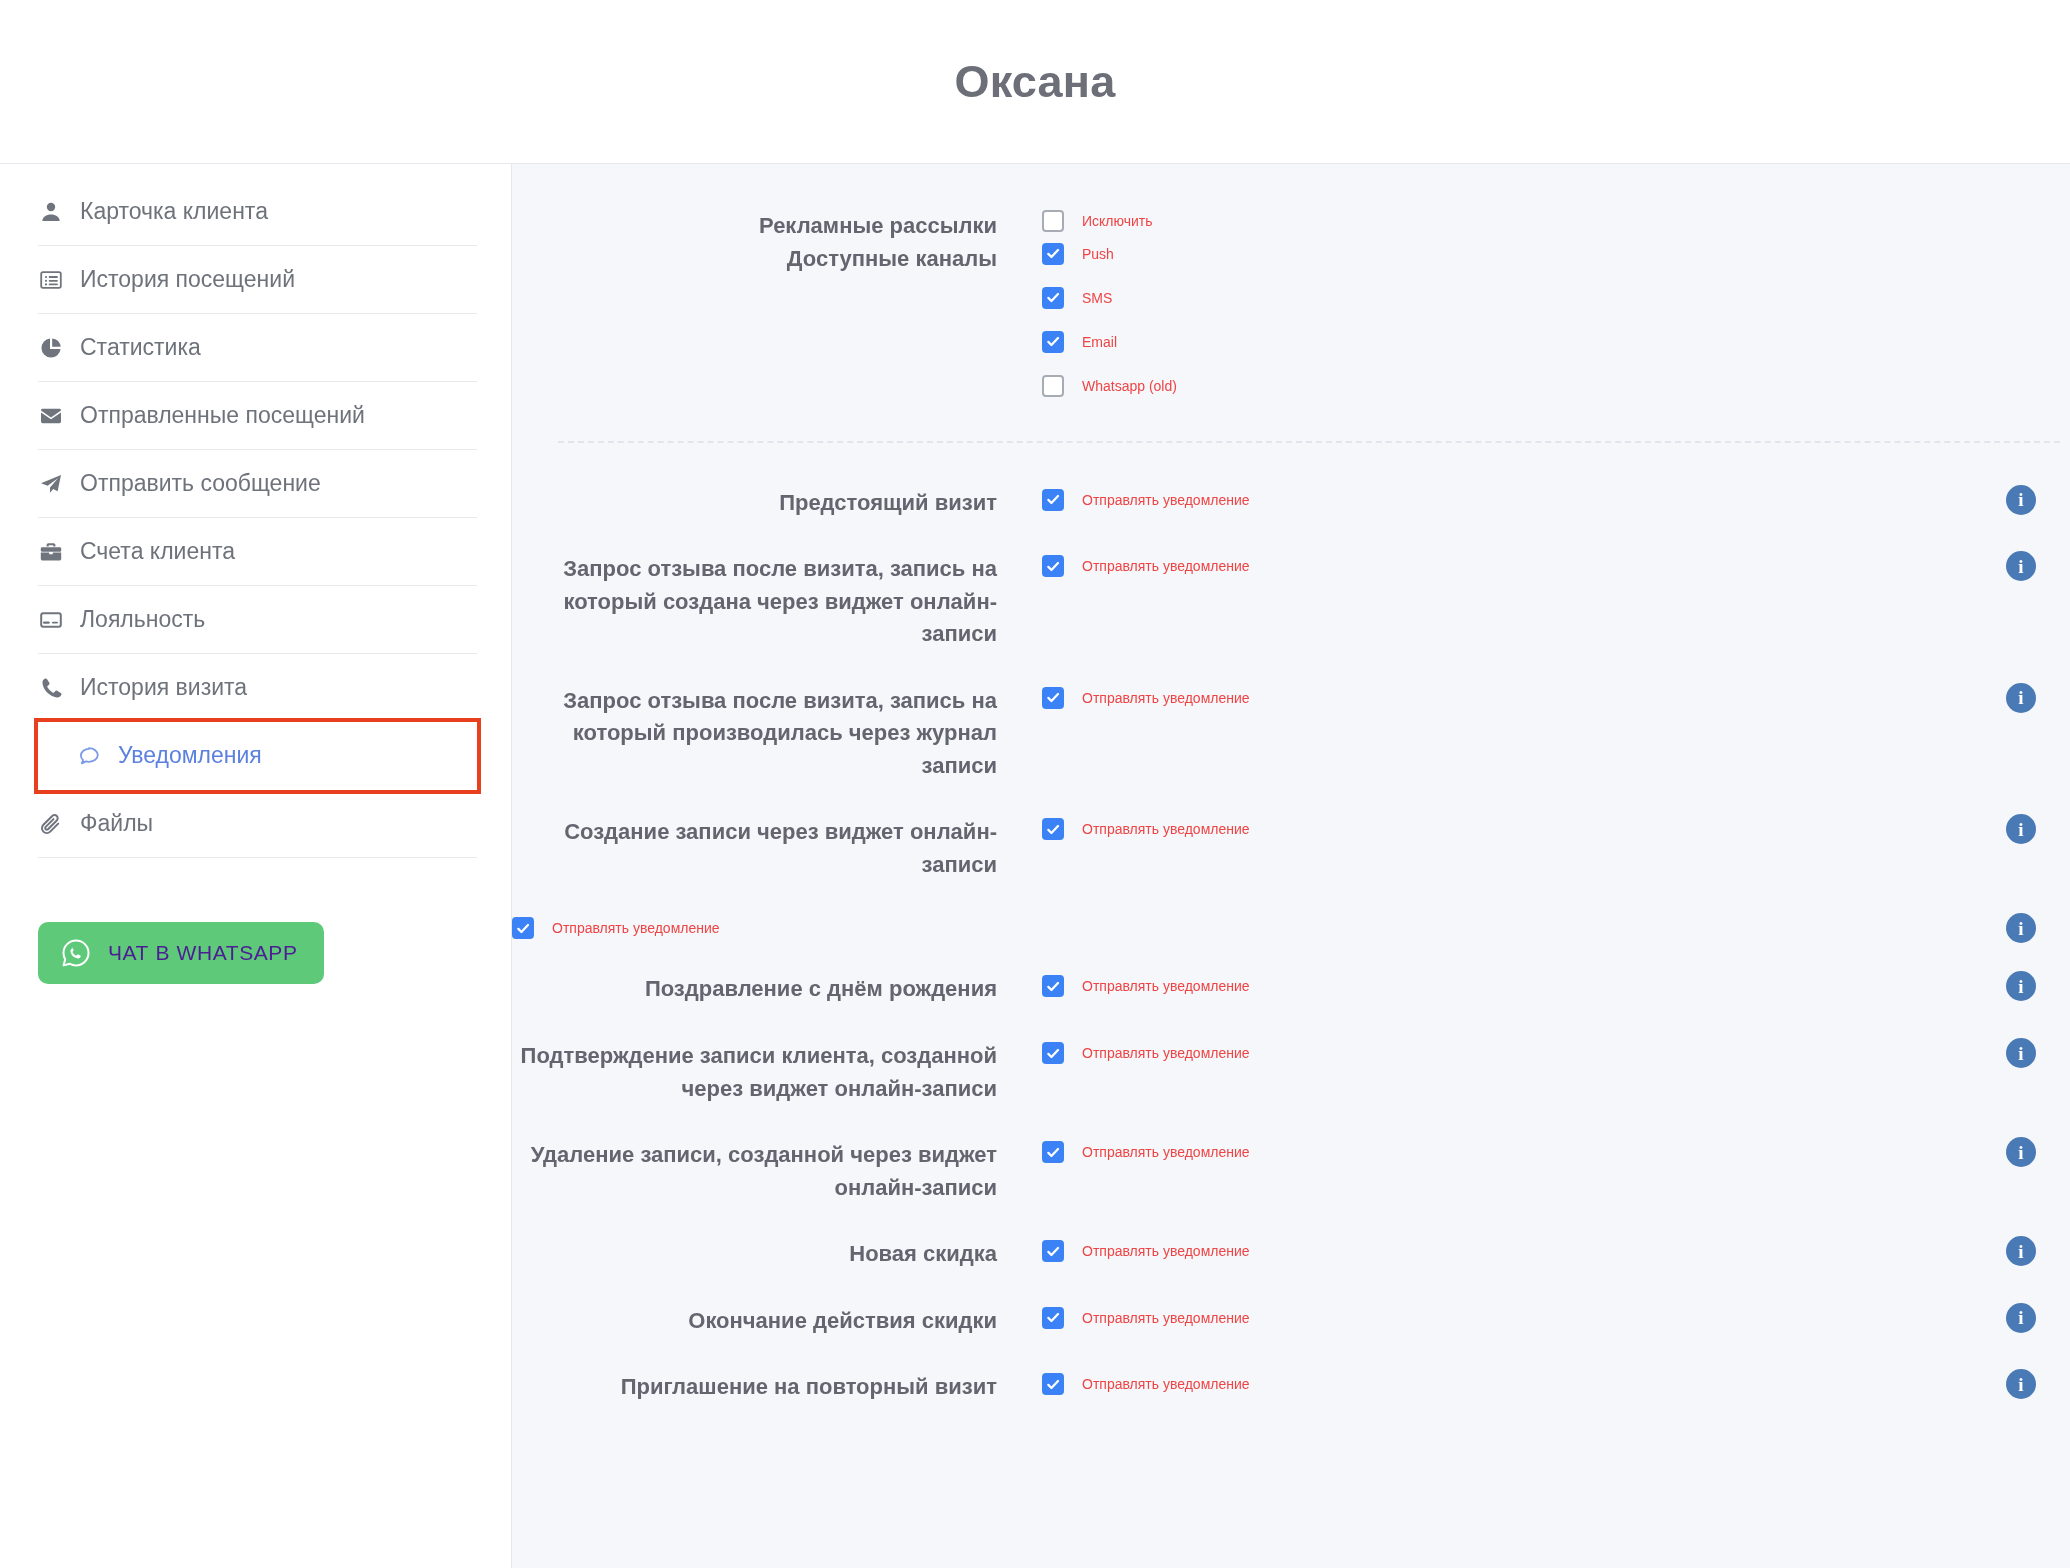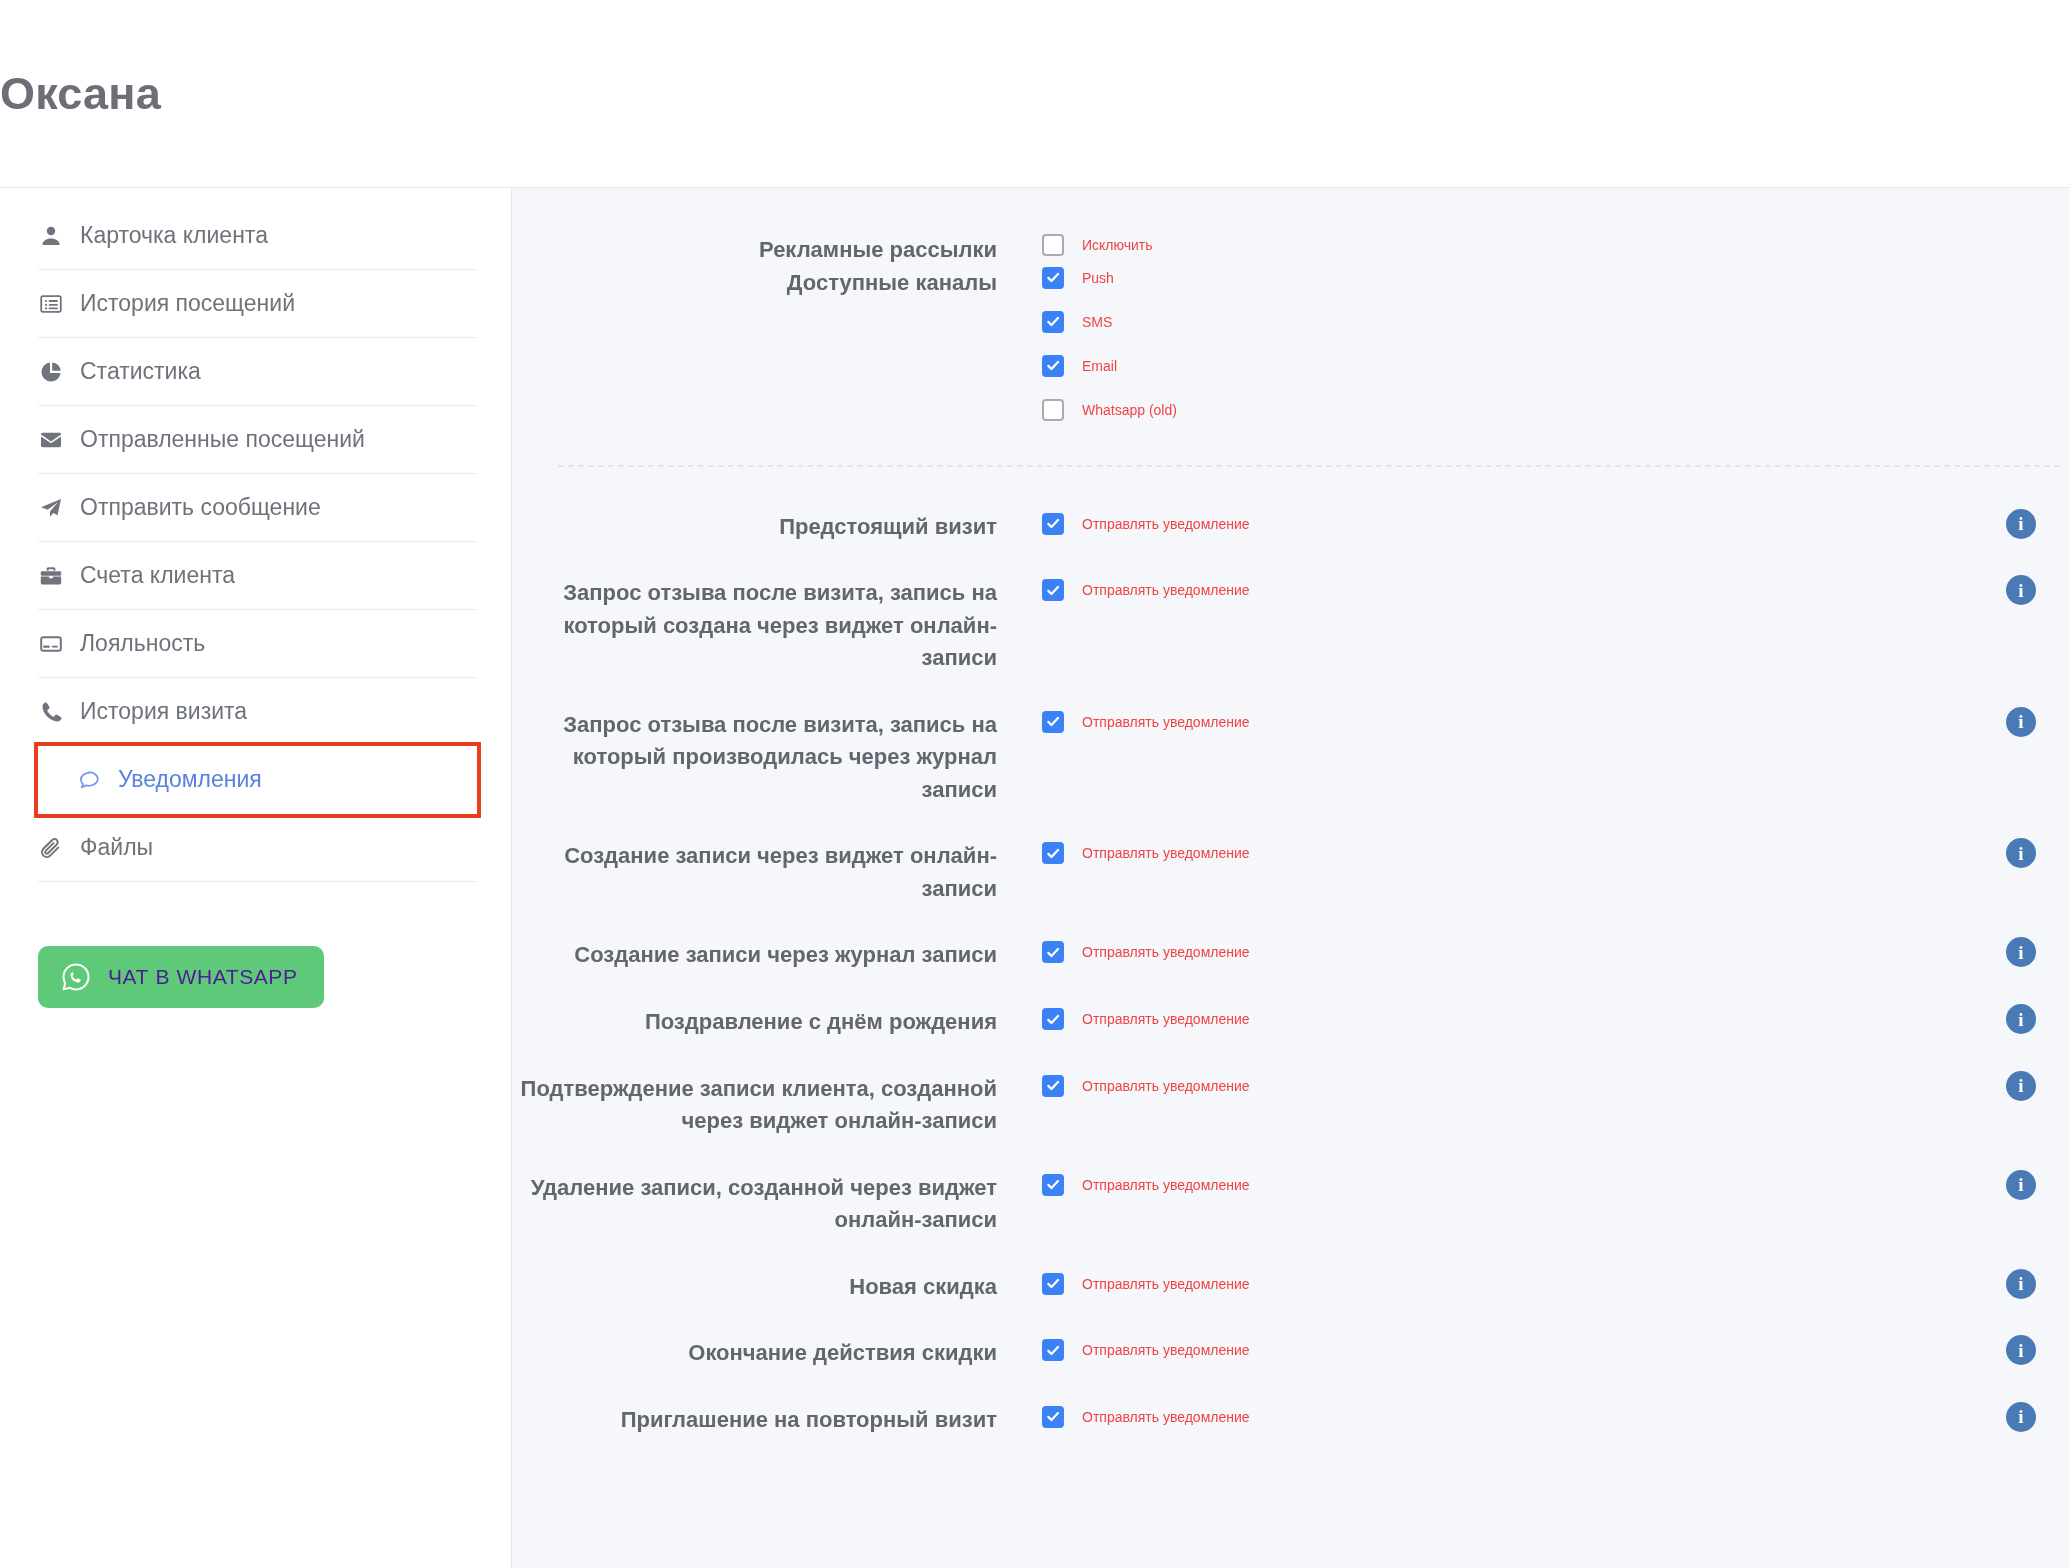--- a/index.html
+++ b/index.html
@@ -6,24 +6,24 @@
   html, body {
     width: 2070px; height: 1568px;
     font-family: "Liberation Sans", "DejaVu Sans", sans-serif;
     background: #ffffff;
     overflow: hidden;
   }
   .page { position: relative; width: 2070px; height: 1568px; }
 
   
   .header {
-    height: 188px;
+    height: 164px;
     background: #ffffff;
     border-bottom: 1px solid #e6e8ee;
-    display: flex; align-items: center; justify-content: flex-start;
+    display: flex; align-items: center; justify-content: center;
   }
   .page-title {
     font-size: 45px;
     font-weight: bold;
     color: #6c6f78;
     letter-spacing: 0.2px;
   }
 
   
   .body { display: flex; height: 1404px; }
@@ -395,21 +395,20 @@
                   <svg class="tick" viewBox="0 0 16 16" width="15" height="15">
                     <path d="M2.5 8.4l3.3 3.3 7-7.4" fill="none" stroke="#ffffff" stroke-width="2.4" stroke-linecap="round" stroke-linejoin="round"></path>
                   </svg>
                 </span>
                 <span class="chk-text">Отправлять уведомление</span>
               </label>
             </div>
             <span class="info-icon">i</span>
           </div>
           <div class="notif-row">
-            <div class="row-label">Создание записи через журнал записи</div>
             <div class="row-ctrl">
               <label class="chk-line">
                 <span class="chk on">
                   <svg class="tick" viewBox="0 0 16 16" width="15" height="15">
                     <path d="M2.5 8.4l3.3 3.3 7-7.4" fill="none" stroke="#ffffff" stroke-width="2.4" stroke-linecap="round" stroke-linejoin="round"></path>
                   </svg>
                 </span>
                 <span class="chk-text">Отправлять уведомление</span>
               </label>
             </div>

